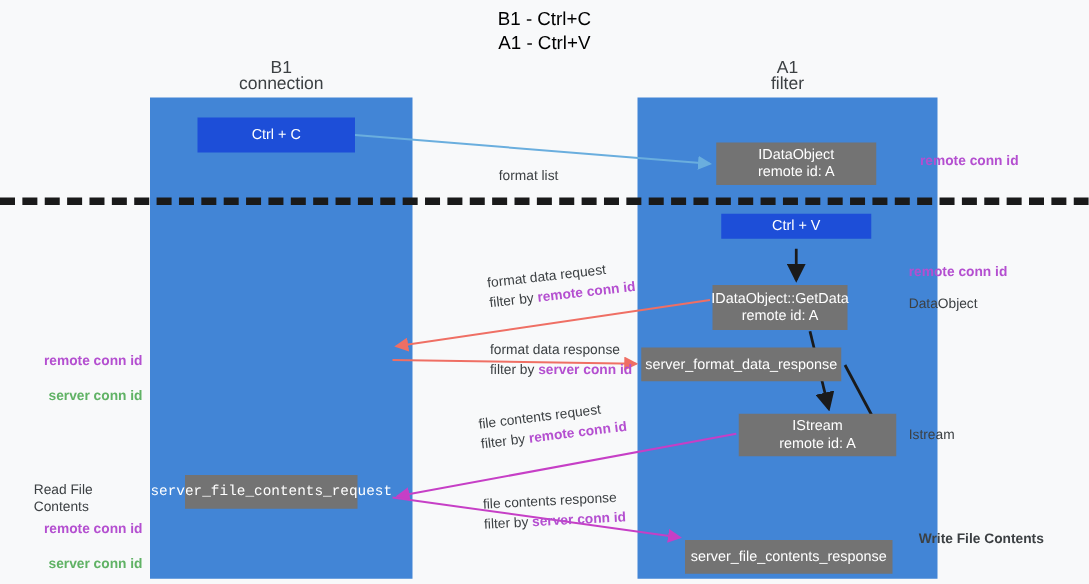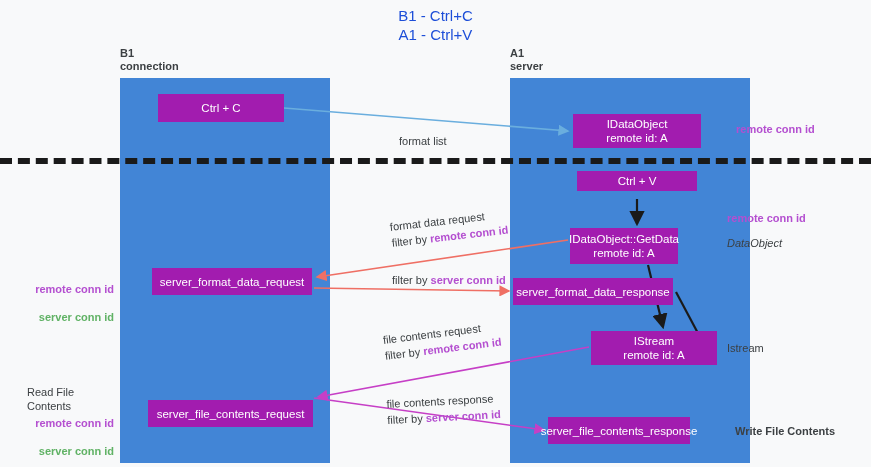--- a/index.html
+++ b/index.html
@@ -25,31 +25,31 @@
 
   .abs { position: absolute; }
 
   
   #title {
     left: 0; top: 6px;
     width: 871px;
     text-align: center;
     font-size: 15px;
     line-height: 19px;
-    color: #1d4ed8;
+    color: #000000;
     white-space: pre-line;
   }
 
   
   .col-head {
-    font-size: 11px;
+    text-align: center;
+    font-size: 14px;
     line-height: 13px;
     color: #3c4043;
     white-space: pre-line;
-    font-weight: bold;
   }
   #head-b1 { left: 120px; top: 47px; width: 210px; }
   #head-a1 { left: 510px; top: 47px; width: 240px; }
 
   
   .lane {
     background: #4285d6;
     top: 78px;
     height: 385px;
   }
@@ -72,46 +72,46 @@
     flex-direction: column;
     align-items: center;
     justify-content: center;
     text-align: center;
     font-size: 11.5px;
     line-height: 14px;
     color: #ffffff;
     white-space: pre-line;
     padding: 2px 4px;
   }
-  .node.green  { background: #a21caf; }
-  .node.orange { background: #a21caf; }
+  .node.green  { background: #1d4ed8; }
+  .node.orange { background: #737373; }
 
   #n-ctrlc      { left: 158px; top: 94px;  width: 126px; height: 28px; }
   #n-idataobj   { left: 573px; top: 114px; width: 128px; height: 34px; }
   #n-ctrlv      { left: 577px; top: 171px; width: 120px; height: 20px; }
   #n-getdata    { left: 570px; top: 228px; width: 108px; height: 36px; }
   #n-sfdreq     { left: 152px; top: 268px; width: 160px; height: 27px; }
   #n-sfdresp    { left: 513px; top: 278px; width: 160px; height: 27px; }
   #n-istream    { left: 591px; top: 331px; width: 126px; height: 34px; }
-  #n-sfcreq     { left: 148px; top: 400px; width: 165px; height: 27px; }
-  #n-sfcresp    { left: 548px; top: 417px; width: 142px; height: 27px; }
+  #n-sfcreq     { left: 148px; top: 380px; width: 138px; height: 27px; font-family: Liberation Mono, monospace; }
+  #n-sfcresp    { left: 548px; top: 432px; width: 166px; height: 27px; }
 
   
   .side-note {
     font-size: 11px;
     line-height: 14px;
     white-space: pre-line;
   }
   .mag  { color: #b44fd0; font-weight: bold; }
   .grn  { color: #60b265; font-weight: bold; }
   .plain { color: #3c4043; }
 
   #note-r1 { left: 736px; top: 122px; }
   #note-r2 { left: 727px; top: 211px; }
-  #note-r3 { left: 727px; top: 236px; font-style: italic; }
+  #note-r3 { left: 727px; top: 236px; }
   #note-r4 { left: 727px; top: 341px; }
   #note-r5 { left: 735px; top: 424px; font-weight: bold; }
 
   #note-l1 { left: 22px; top: 268px; text-align: right; width: 92px; }
   #note-l2 { left: 27px; top: 385px; text-align: left; width: 87px; }
   #note-l3 { left: 22px; top: 402px; text-align: right; width: 92px; }
 
   
   .edge-label {
     font-size: 11px;
@@ -155,21 +155,21 @@
 
   <div class="abs lane" id="lane-b1"></div>
   <div class="abs lane" id="lane-a1"></div>
 
   <div class="abs" id="title">B1 - Ctrl+C
 A1 - Ctrl+V</div>
 
   <div class="abs col-head" id="head-b1">B1
 connection</div>
   <div class="abs col-head" id="head-a1">A1
-server</div>
+filter</div>
 
   <svg id="arrows" viewBox="0 0 871 467">
     <defs>
       <marker id="ah-blue" markerWidth="7" markerHeight="7" refX="6" refY="3.5" orient="auto">
         <path d="M0,0 L7,3.5 L0,7 z" fill="#6aaede"></path>
       </marker>
       <marker id="ah-red" markerWidth="7" markerHeight="7" refX="6" refY="3.5" orient="auto">
         <path d="M0,0 L7,3.5 L0,7 z" fill="#ef6f64"></path>
       </marker>
       <marker id="ah-mag" markerWidth="7" markerHeight="7" refX="6" refY="3.5" orient="auto">
@@ -198,35 +198,35 @@
   </svg>
 
   <div class="abs" id="divider"></div>
 
   <div class="abs node green" id="n-ctrlc">Ctrl + C</div>
   <div class="abs node orange" id="n-idataobj">IDataObject
 remote id: A</div>
   <div class="abs node green" id="n-ctrlv">Ctrl + V</div>
   <div class="abs node orange" id="n-getdata">IDataObject::GetData
 remote id: A</div>
-  <div class="abs node orange" id="n-sfdreq">server_format_data_request</div>
   <div class="abs node orange" id="n-sfdresp">server_format_data_response</div>
   <div class="abs node orange" id="n-istream">IStream
 remote id: A</div>
   <div class="abs node orange" id="n-sfcreq">server_file_contents_request</div>
   <div class="abs node orange" id="n-sfcresp">server_file_contents_response</div>
 
   <div class="abs edge-label" id="el-formatlist">format list</div>
 
   <div class="abs edge-label" id="el-fdreq">
     <div>format data request</div>
     <div><span class="plain">filter by </span><span class="mag">remote conn id</span></div>
   </div>
 
   <div class="abs edge-label" id="el-fdresp">
+    <div>format data response</div>
     <div><span class="plain">filter by </span><span class="mag">server conn id</span></div>
   </div>
 
   <div class="abs edge-label" id="el-fcreq">
     <div>file contents request</div>
     <div><span class="plain">filter by </span><span class="mag">remote conn id</span></div>
   </div>
 
   <div class="abs edge-label" id="el-fcresp">
     <div>file contents response</div>

